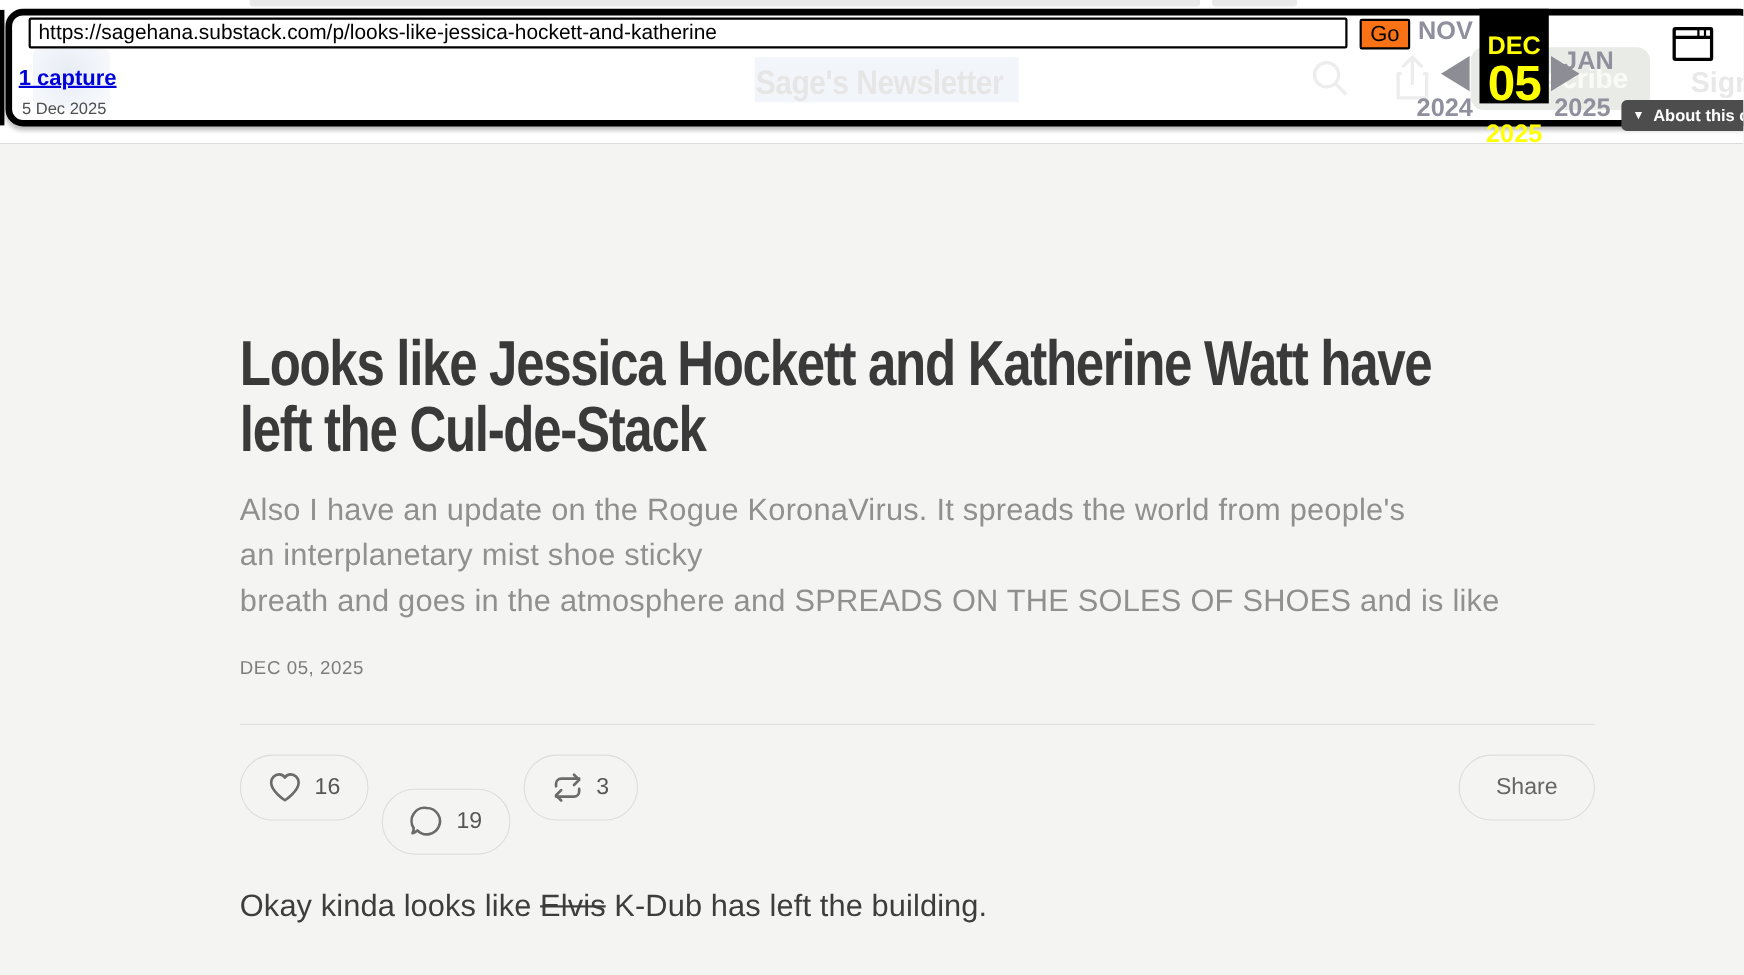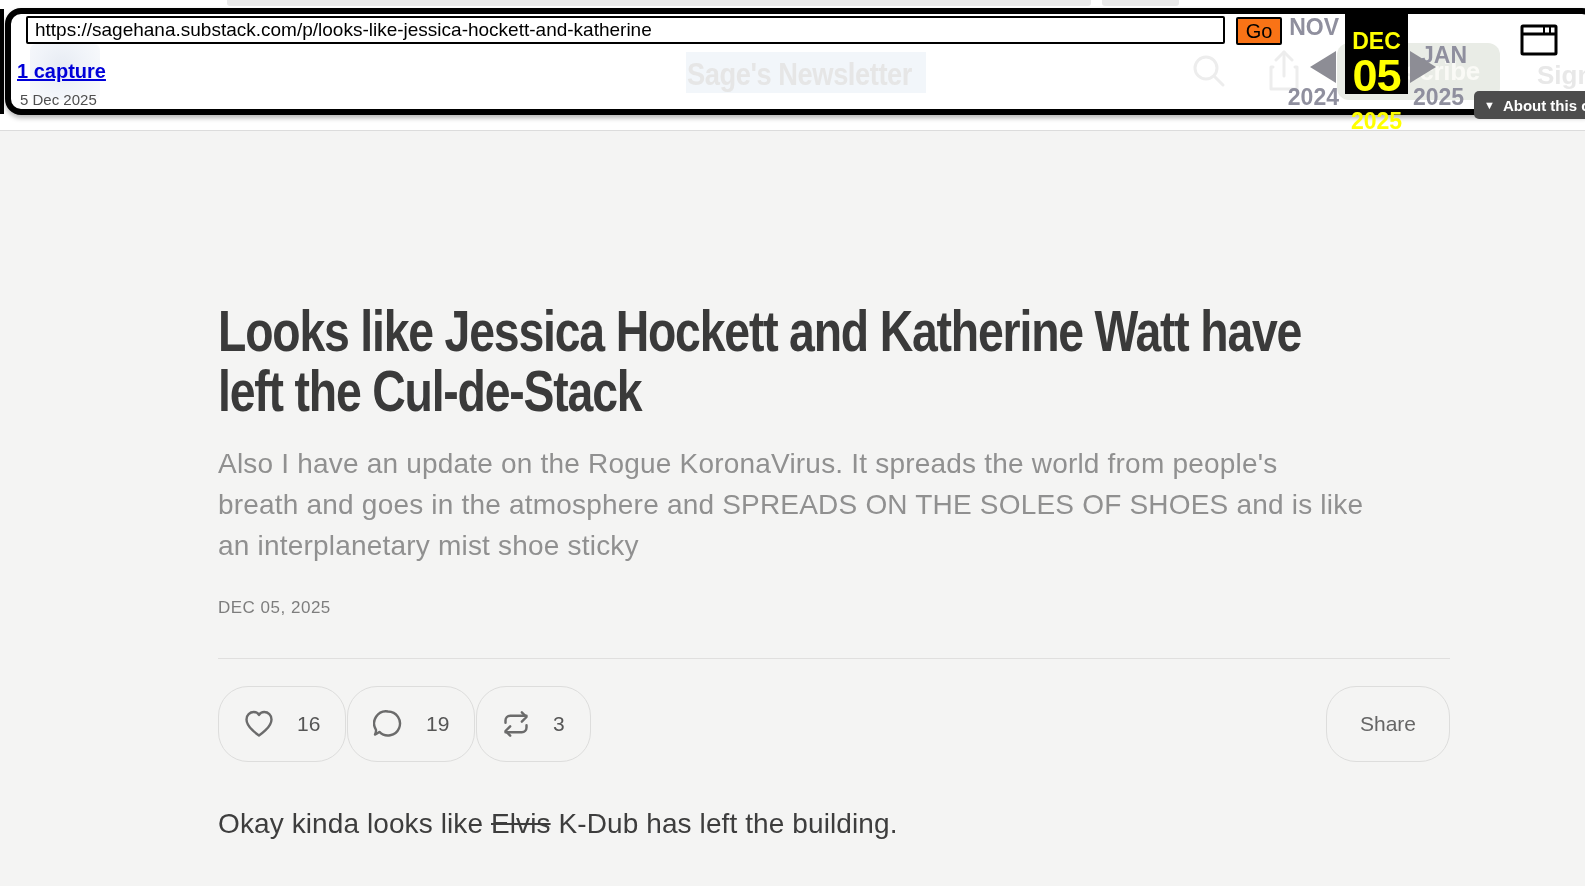--- a/index.html
+++ b/index.html
@@ -50,23 +50,23 @@
   .wb-about .lbl { color:#fff; font-size:15px; font-weight:bold; white-space:nowrap; }
 
   
   .post-title-line { position:absolute; left:218px; font-size:58px; font-weight:bold; color:#3a3a3a; letter-spacing:-1.5px; line-height:62px; white-space:nowrap; transform:scaleX(.8); transform-origin:left top; }
   .t1 { top:300px; } .t2 { top:360px; }
   .post-subtitle { position:absolute; left:218px; top:443px; font-size:28px; color:#909090; line-height:41px; letter-spacing:.2px; }
   .post-date { position:absolute; left:218px; top:598px; font-size:17px; font-weight:500; color:#7d7d7d; letter-spacing:.5px; }
   .divider { position:absolute; left:218px; top:658px; width:1232px; height:1px; background:#e0dfde; }
 
   .btn-row { position:absolute; left:218px; top:686px; width:1232px; height:60px; }
-  .pill { position:absolute; top:0; height:76px; border:1px solid #dddddc; border-radius:30px; display:flex; align-items:center; gap:23px; padding:0 25px; background:transparent; font-family:"Liberation Sans",sans-serif; }
+  .pill { position:absolute; top:0; height:60px; border:1px solid #dddddc; border-radius:30px; display:flex; align-items:center; gap:12px; padding:0 25px; background:transparent; font-family:"Liberation Sans",sans-serif; }
   .pill .cnt { font-size:21px; color:#565656; }
-  .pill-like { left:0; } .pill-comment { left:129px; } .pill-restack { left:258px; }
+  .pill-like { left:0; } .pill-comment { left:129px;margin-top:31px; } .pill-restack { left:258px; }
   .pill-share { right:0; padding:0 33px; }
   .pill-share .lbl { font-size:21px; color:#666; }
 
   .post-body { position:absolute; left:218px; top:808px; font-size:28px; color:#3d3d3d; letter-spacing:.1px; }
   .struck { text-decoration:line-through; }
 
   svg { display:block; }
 </style>
 </head>
 <body>
@@ -133,22 +133,22 @@
   <div class="wb-about">
     <span class="tri">▼</span>
     <span class="lbl">About this capture</span>
   </div>
 
   <h1 class="post-title-line t1">Looks like Jessica Hockett and Katherine Watt have</h1>
   <h1 class="post-title-line t2">left the Cul-de-Stack</h1>
 
   <div class="post-subtitle">
     <span style="display:block">Also I have an update on the Rogue KoronaVirus. It spreads the world from people's</span>
+    <span style="display:block">an interplanetary mist shoe sticky</span>
     <span style="display:block">breath and goes in the atmosphere and SPREADS ON THE SOLES OF SHOES and is like</span>
-    <span style="display:block">an interplanetary mist shoe sticky</span>
   </div>
 
   <div class="post-date">DEC 05, 2025</div>
   <div class="divider"></div>
 
   <div class="btn-row">
     <button class="pill pill-like">
       <span>
         <svg width="30" height="28" viewBox="0 0 30 28" fill="none" stroke="#6b6b6b" stroke-width="2.4" stroke-linejoin="round">
           <path d="M15 25.5S2.5 17.5 2.5 9.4C2.5 5.2 5.8 2 9.8 2c2.2 0 4.2 1.1 5.2 2.9C16 3.1 18 2 20.2 2c4 0 7.3 3.2 7.3 7.4 0 8.1-12.5 16.1-12.5 16.1z"></path>

